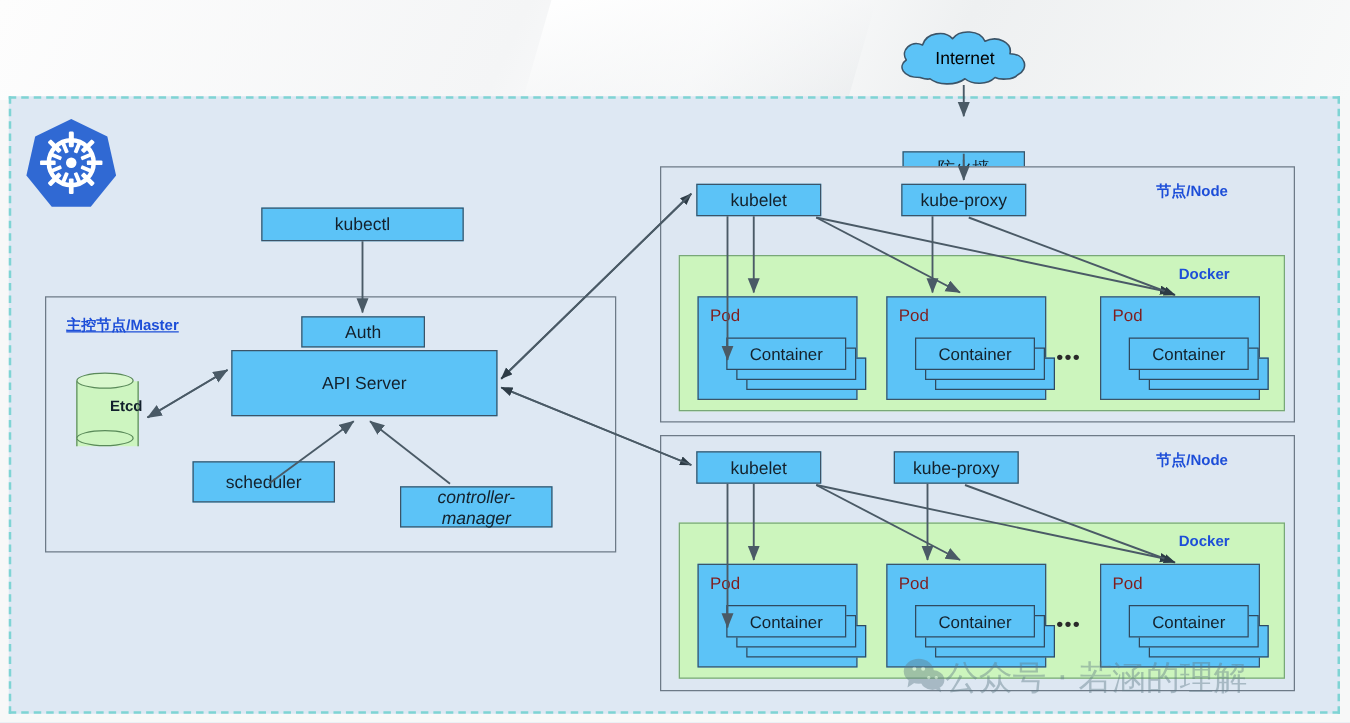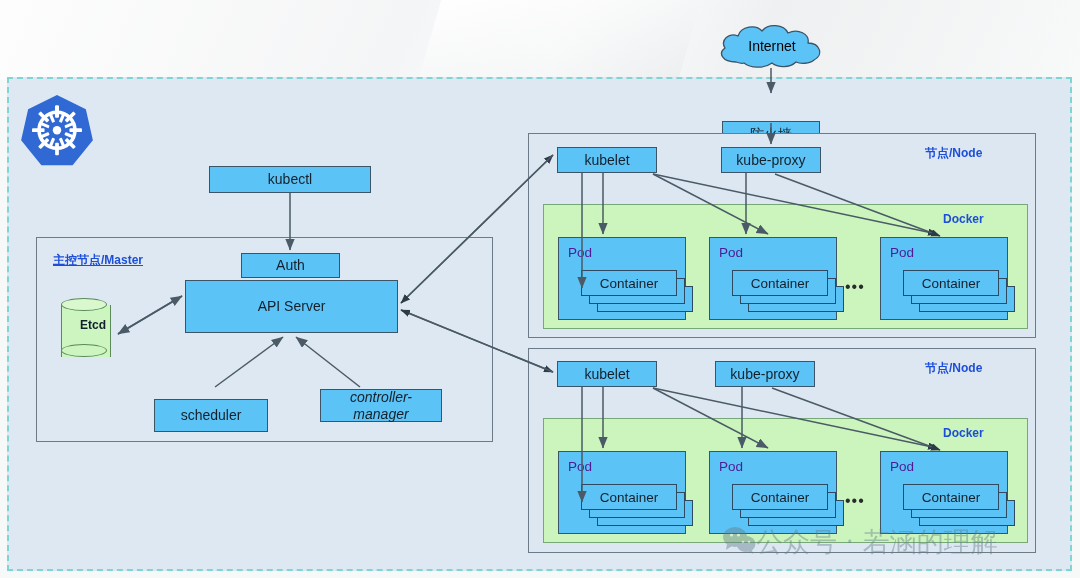--- a/index.html
+++ b/index.html
@@ -38,30 +38,30 @@
     display:flex;align-items:center;justify-content:center;font-size:14px;color:#000000;}
 
   
   #etcd{position:absolute;left:61px;top:298px;width:48px;height:66px;}
   #etcd .body{position:absolute;left:0;top:7px;width:48px;height:52px;
     background:#cdf5c0;border-left:1px solid #5a8a5a;border-right:1px solid #5a8a5a;}
   #etcd .top{position:absolute;left:0;top:0px;width:46px;height:13px;
     background:#d9f8cd;border:1px solid #5a8a5a;border-radius:50%;box-sizing:border-box;}
   #etcd .bot{position:absolute;left:0;top:46px;width:46px;height:13px;
     background:#cdf5c0;border:1px solid #5a8a5a;border-radius:50%;box-sizing:border-box;}
-  #etcd .lbl{position:absolute;left:8px;top:20px;width:48px;text-align:center;
+  #etcd .lbl{position:absolute;left:16px;top:20px;width:48px;text-align:center;
     font-size:12px;font-weight:bold;color:#12202c;}
 
   
   .node-region{position:absolute;box-sizing:border-box;border:1px solid #6d7a87;background:#dde7f2;}
   .docker-region{position:absolute;box-sizing:border-box;border:1px solid #78a878;background:#ccf5bd;}
 
   
   .pod{position:absolute;box-sizing:border-box;border:1px solid #3b5468;background:#5cc3f7;}
-  .pod .pod-lbl{position:absolute;left:9px;top:7px;font-size:13.5px;color:#4c1d95;}
+  .pod .pod-lbl{position:absolute;left:9px;top:7px;font-size:13.5px;color:#7f1d1d;}
   .cstack{position:absolute;left:22px;top:32px;width:96px;height:47px;}
   .cstack i{position:absolute;box-sizing:border-box;border:1px solid #2f4a60;background:#5cc3f7;display:block;}
   .cstack .c3{left:16px;top:16px;width:96px;height:26px;}
   .cstack .c2{left:8px;top:8px;width:96px;height:26px;}
   .cstack .c1{left:0px;top:0px;width:96px;height:26px;
     display:flex;align-items:center;justify-content:center;font-size:13.5px;color:#14212c;font-style:normal;}
   .ellipsis{position:absolute;font-size:16px;letter-spacing:1px;color:#2a2a2a;line-height:1;}
 
   
   #arrows{position:absolute;left:0;top:0;width:1080px;height:578px;pointer-events:none;}
@@ -142,21 +142,21 @@
   <span>API Server</span>
 </div>
 
 <div id="etcd">
   <div class="body"></div>
   <div class="bot"></div>
   <div class="top"></div>
   <div class="lbl">Etcd</div>
 </div>
 
-<div class="box" id="scheduler" style="left:154px;top:399px;width:114px;height:33px;">
+<div class="box" id="scheduler" style="left:154px;top:369px;width:114px;height:33px;">
   <span>scheduler</span>
 </div>
 
 <div class="box" id="controller-manager" style="left:320px;top:389px;width:122px;height:33px;flex-direction:column;font-style:italic;">
   <span>controller-</span>
   <span>manager</span>
 </div>
 
 <div class="node-region" id="node-1" style="left:528px;top:133px;width:508px;height:205px;"></div>
 <div class="group-label" style="left:925px;top:145px;">节点/Node</div>

